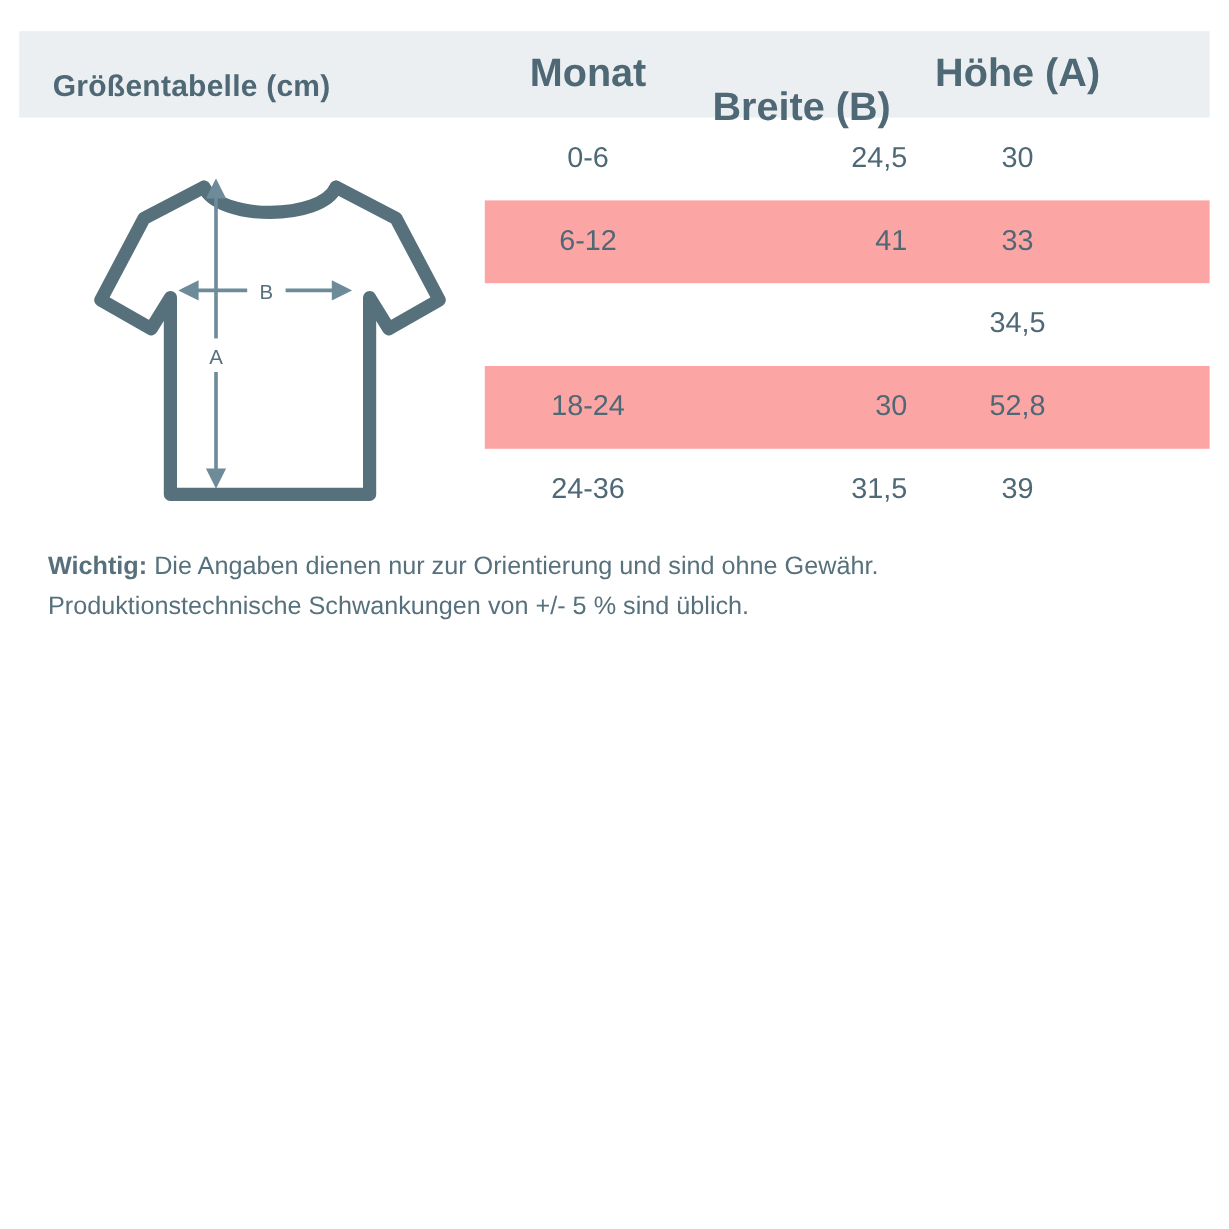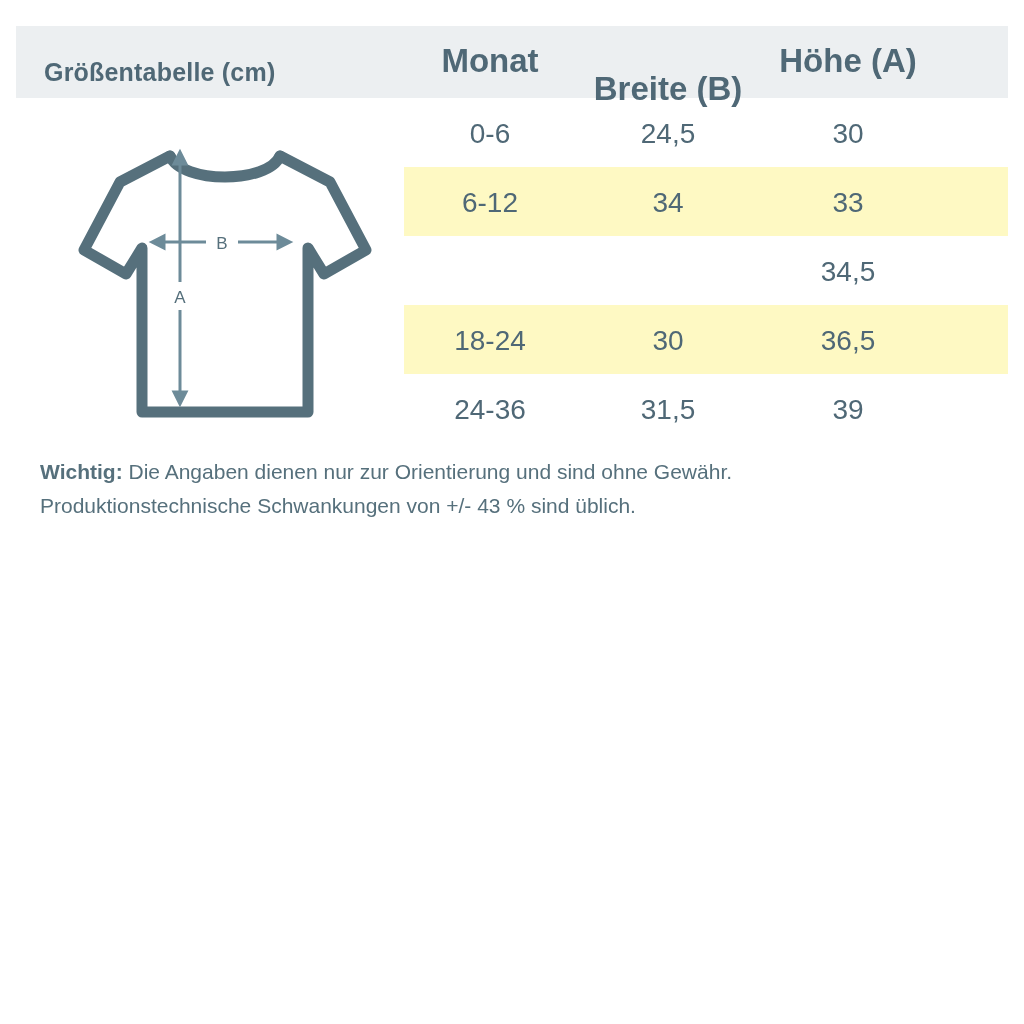--- a/index.html
+++ b/index.html
@@ -54,30 +54,30 @@
   .header-col.c2 { left: 580px; width: 176px; margin-top: 28px; }
   .header-col.c3 { left: 760px; width: 176px; }
 
   
   .row {
     position: absolute;
     left: 404px;
     width: 604px;
     height: 69px;
   }
-  .row.shaded { background: #fef9c3; }
+  .row.shaded { background: #fca5a5; }
   .row .cell {
     position: absolute;
     top: 20px;
-    font-size: 28px;
+    font-size: 24px;
     color: #4f6876;
     text-align: center;
   }
   .row .cell.c1 { left: 0px;   width: 172px; }
-  .row .cell.c2 { left: 176px; width: 176px; }
+  .row .cell.c2 { left: 176px; width: 176px; text-align: right; }
   .row .cell.c3 { left: 356px; width: 176px; }
 
   
   .shirt-wrap {
     position: absolute;
     left: 60px;
     top: 130px;
     width: 330px;
     height: 300px;
   }
@@ -130,38 +130,38 @@
   </div>
 
   <div class="row" style="top:98px;">
     <div class="cell c1">0-6</div>
     <div class="cell c2">24,5</div>
     <div class="cell c3">30</div>
   </div>
 
   <div class="row shaded" style="top:167px;">
     <div class="cell c1">6-12</div>
-    <div class="cell c2">34</div>
+    <div class="cell c2">41</div>
     <div class="cell c3">33</div>
   </div>
 
   <div class="row" style="top:236px;">
     <div class="cell c3">34,5</div>
   </div>
 
   <div class="row shaded" style="top:305px;">
     <div class="cell c1">18-24</div>
     <div class="cell c2">30</div>
-    <div class="cell c3">36,5</div>
+    <div class="cell c3">52,8</div>
   </div>
 
   <div class="row" style="top:374px;">
     <div class="cell c1">24-36</div>
     <div class="cell c2">31,5</div>
     <div class="cell c3">39</div>
   </div>
 
   <div class="note">
     <span style="font-weight:bold;">Wichtig:</span><span> Die Angaben dienen nur zur Orientierung und sind ohne Gewähr.</span><br>
-    <span>Produktionstechnische Schwankungen von +/- 43 % sind üblich.</span>
+    <span>Produktionstechnische Schwankungen von +/- 5 % sind üblich.</span>
   </div>
 
 </div>
 
 </body></html>

